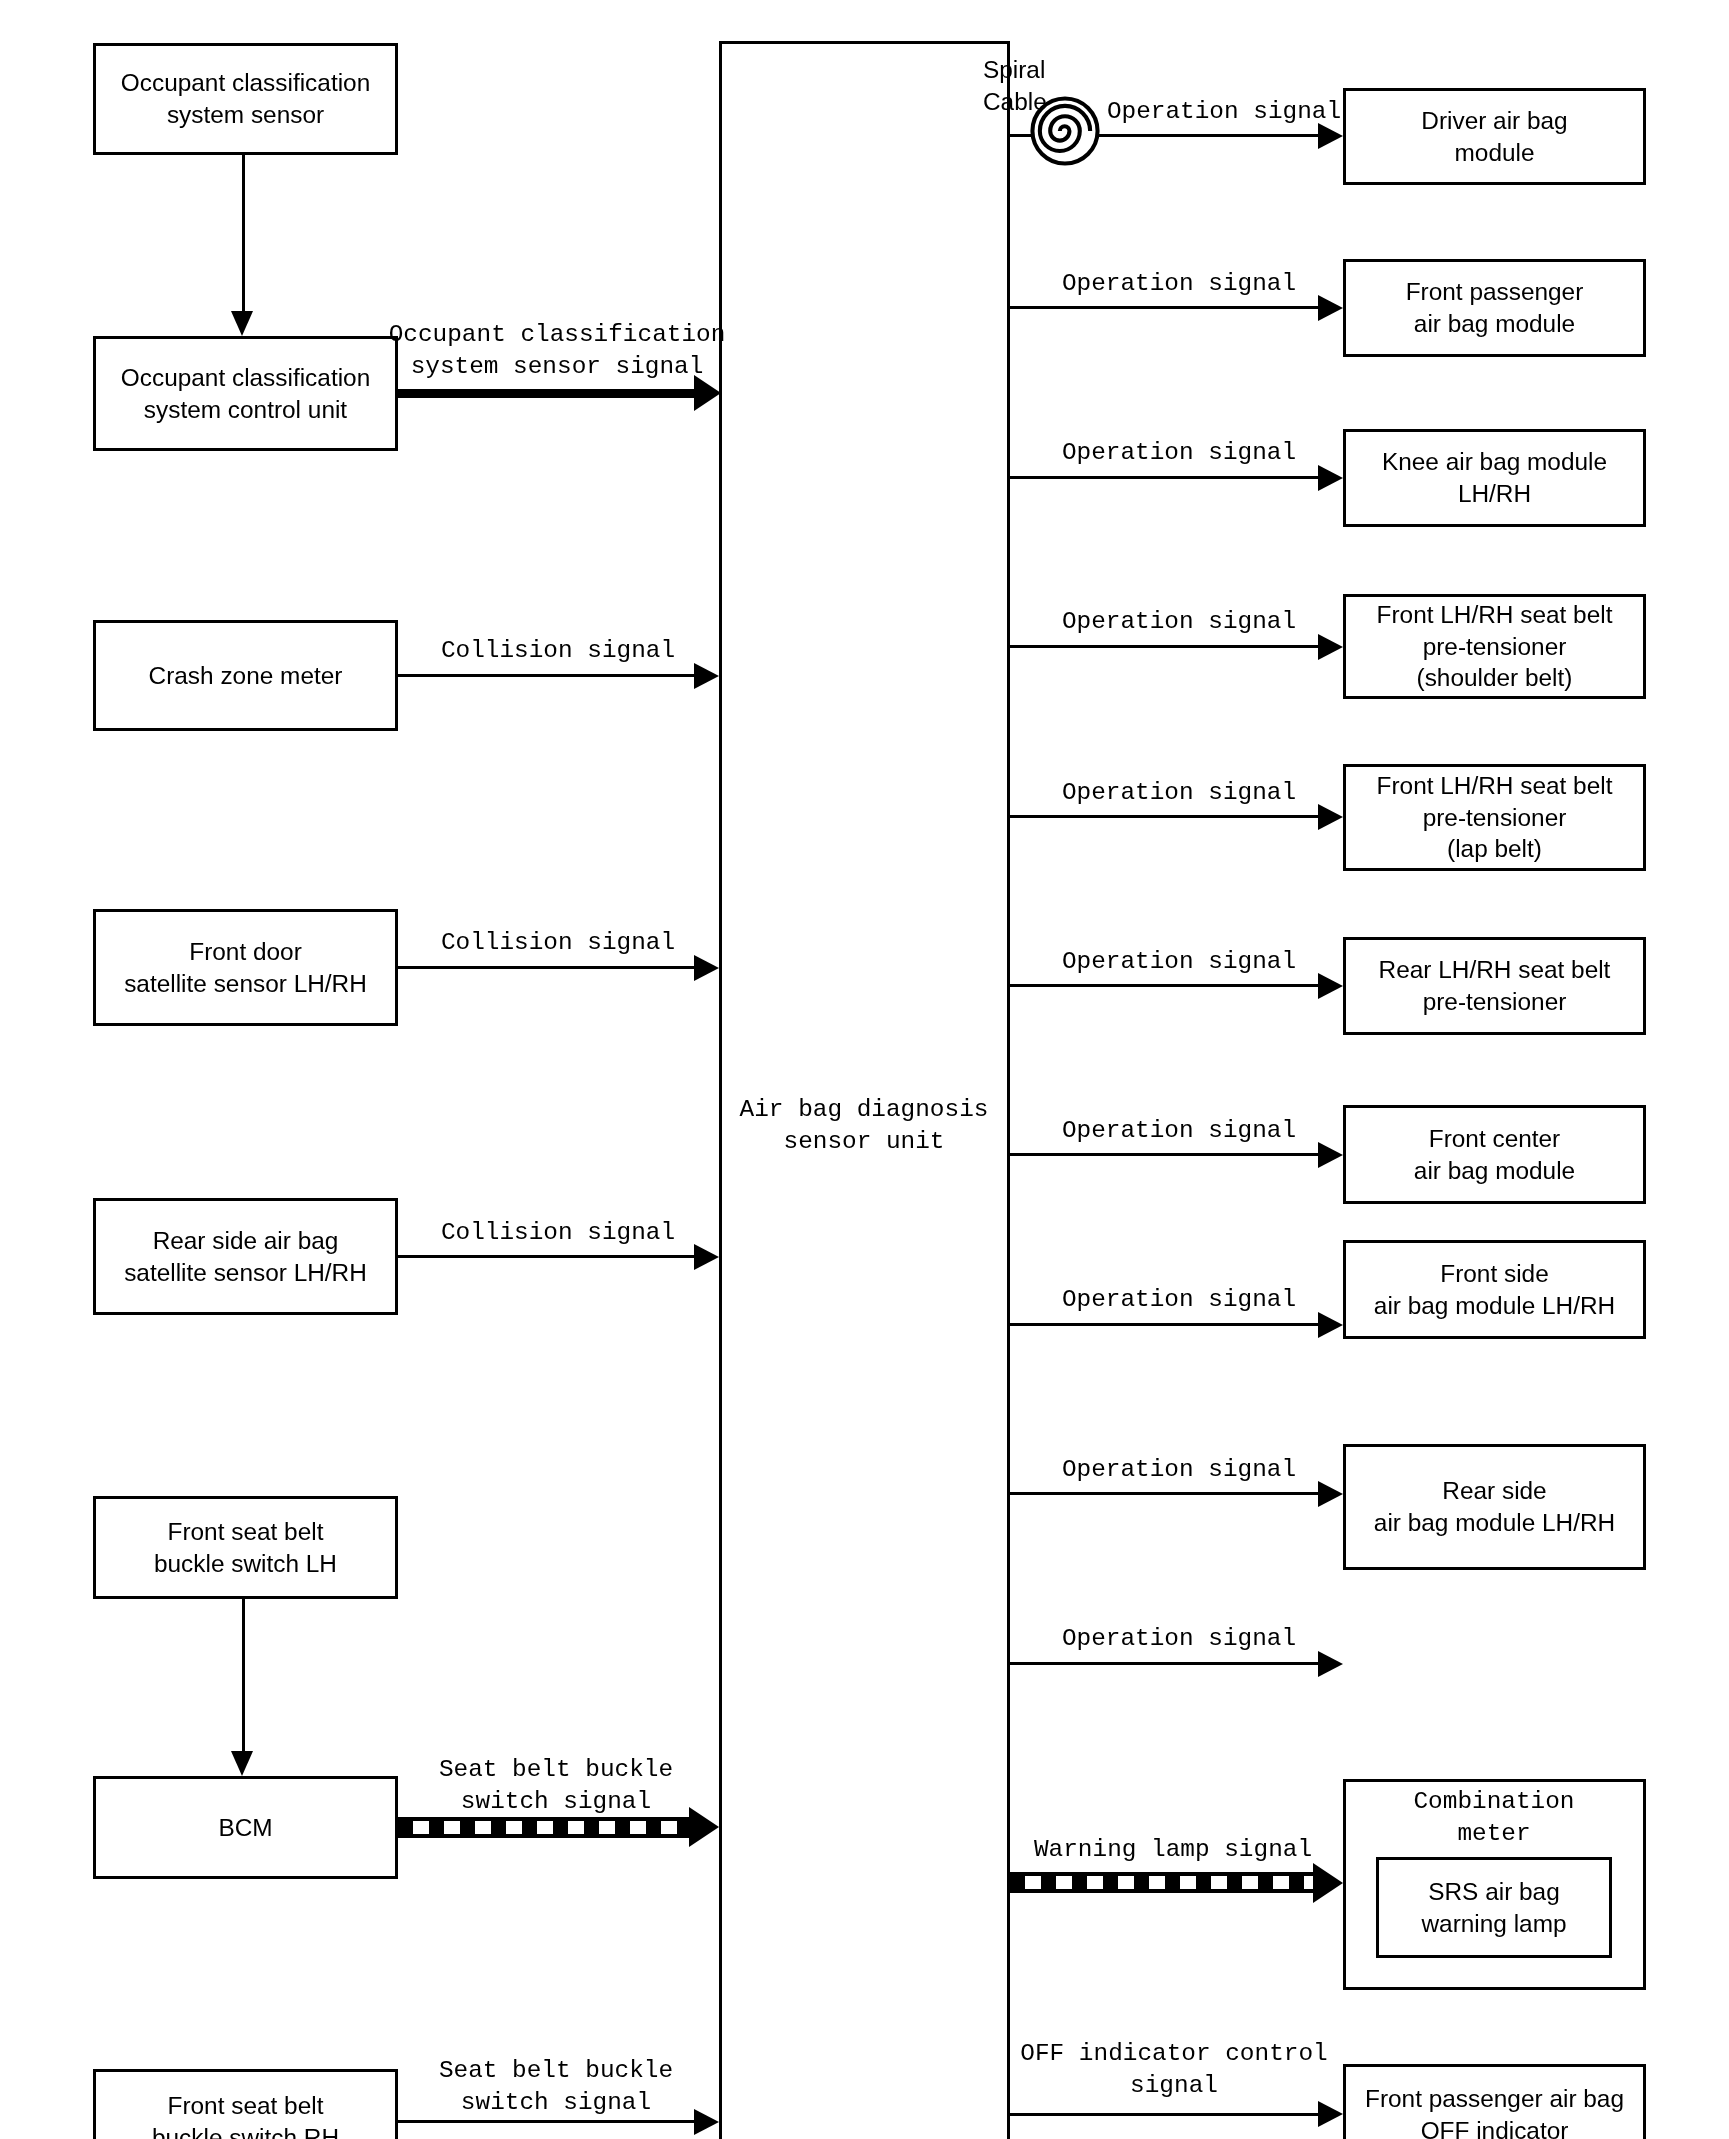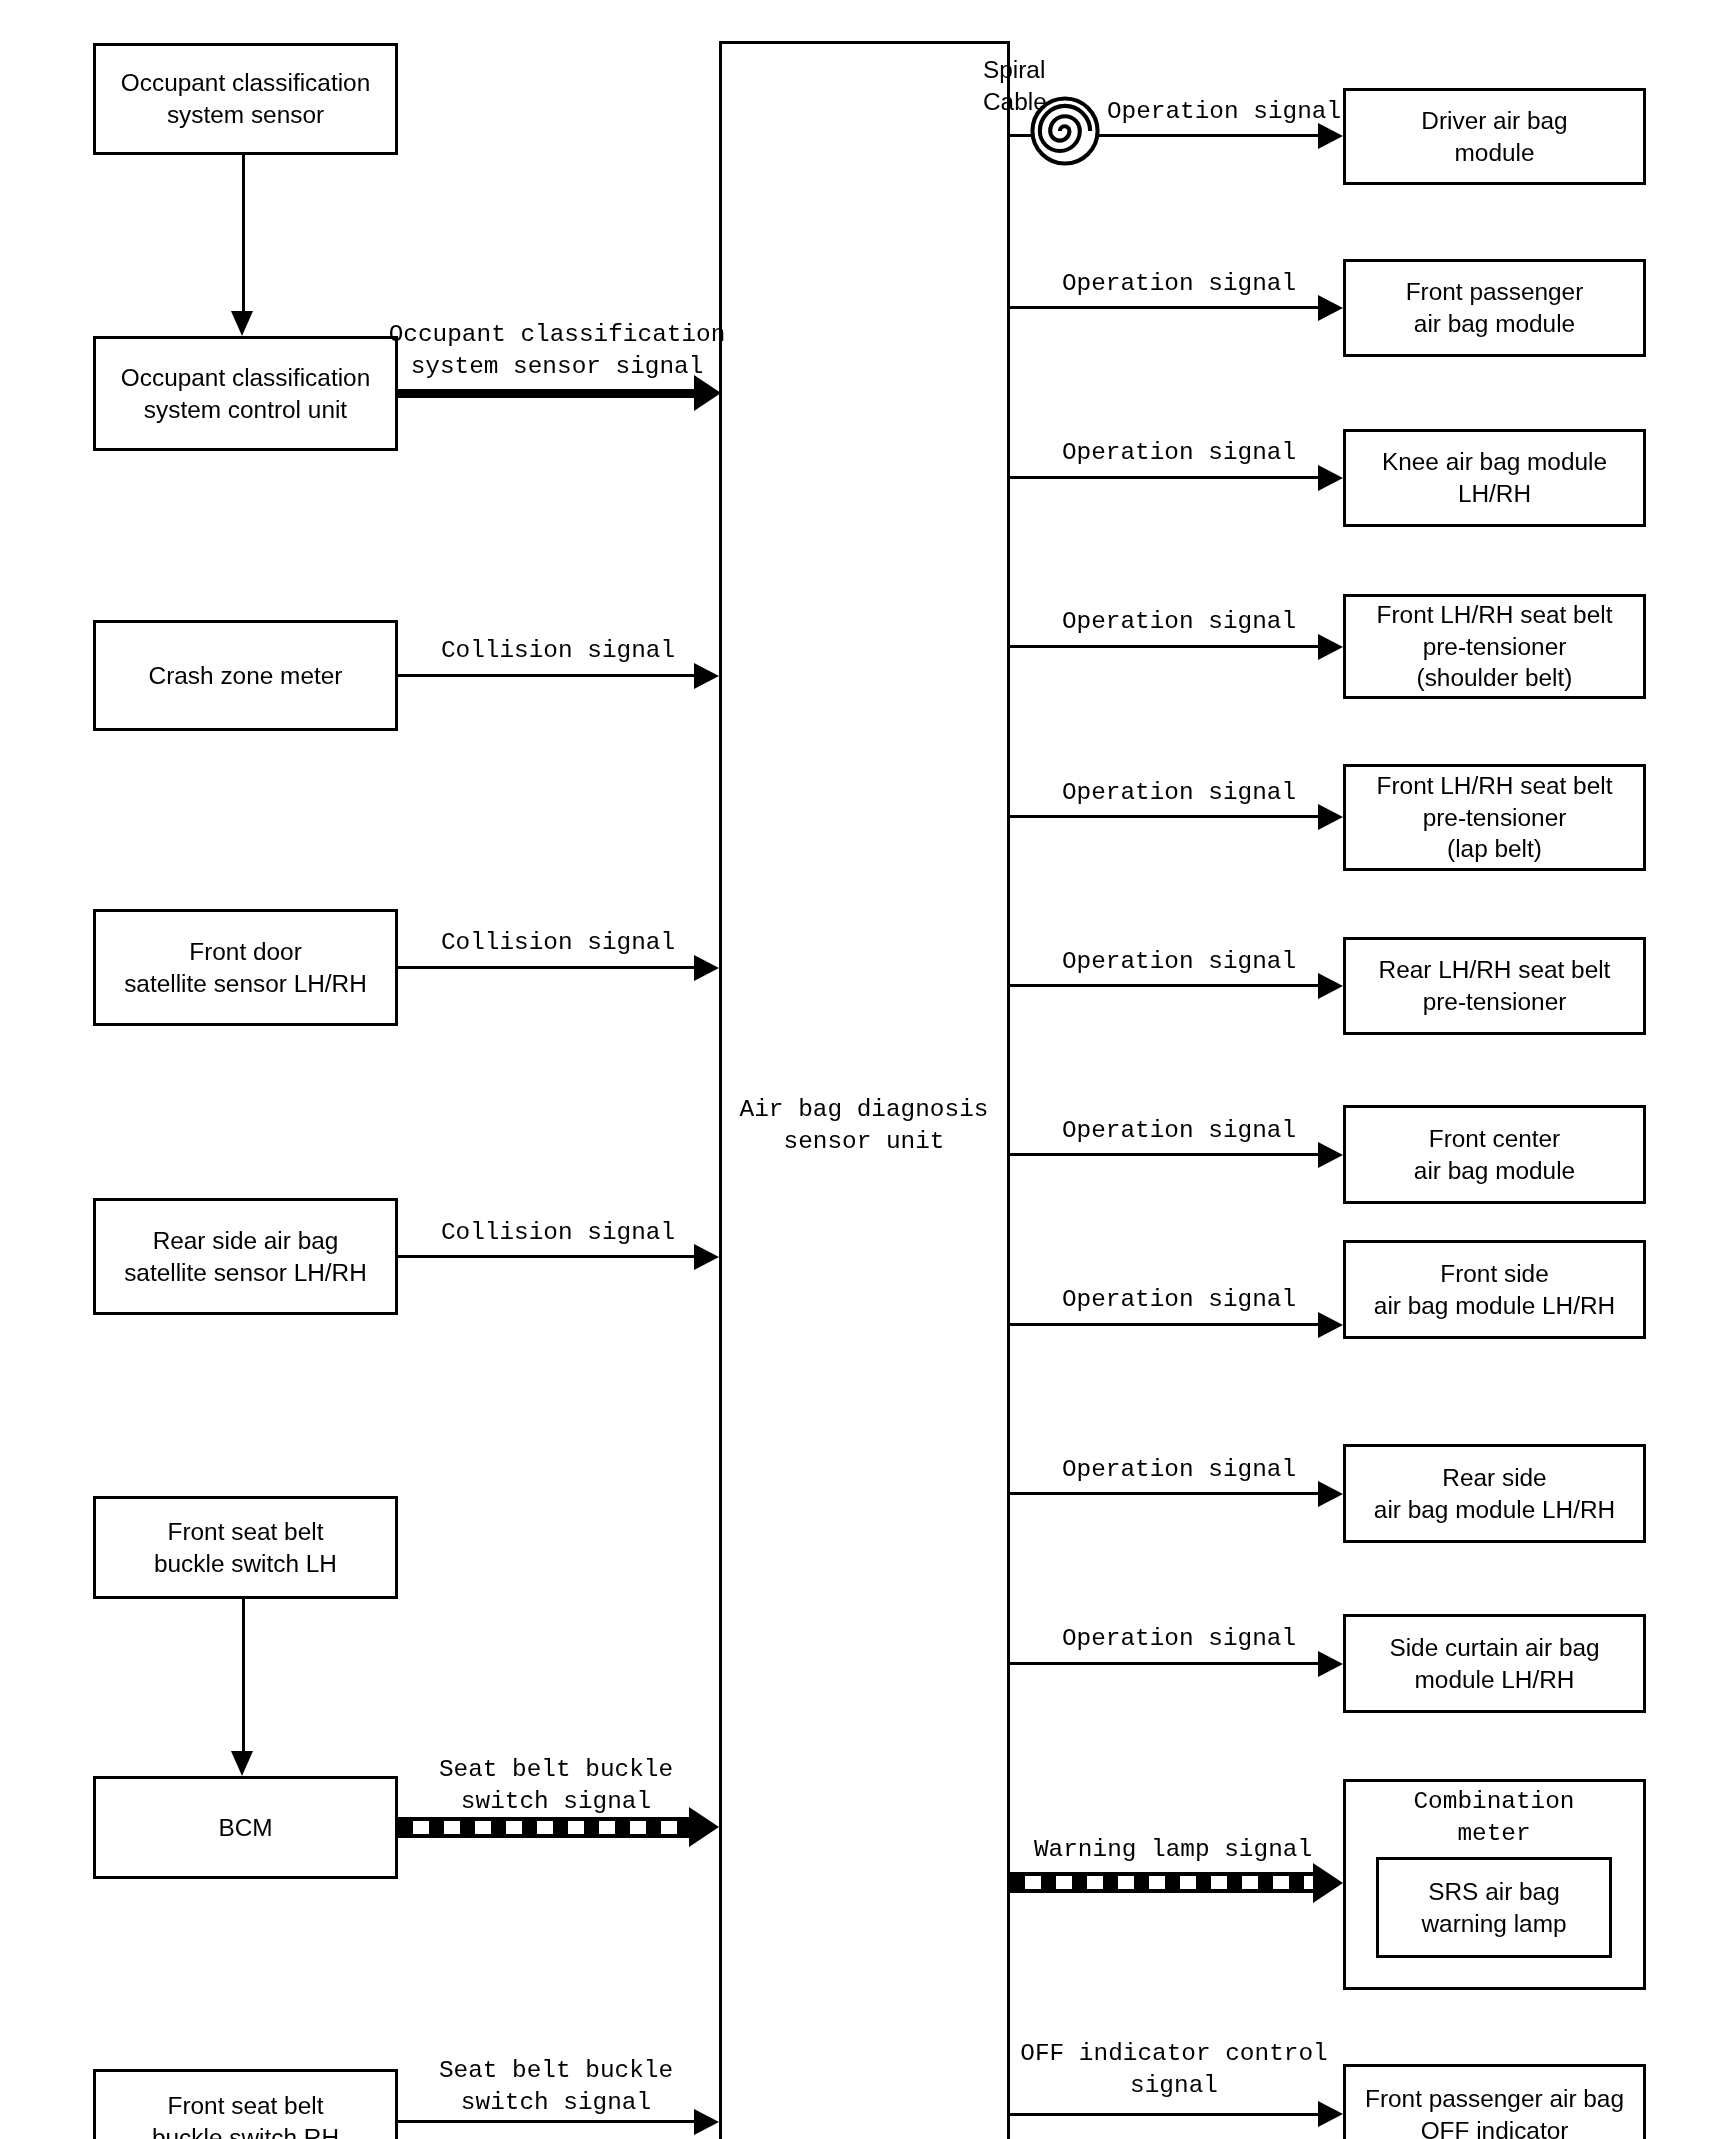--- a/index.html
+++ b/index.html
@@ -61,24 +61,22 @@
 (shoulder belt)</div>
   <div class="box" style="left:1343px;top:764px;width:303px;height:107px">Front LH/RH seat belt
 pre-tensioner
 (lap belt)</div>
   <div class="box" style="left:1343px;top:937px;width:303px;height:98px">Rear LH/RH seat belt
 pre-tensioner</div>
   <div class="box" style="left:1343px;top:1105px;width:303px;height:99px">Front center
 air bag module</div>
   <div class="box" style="left:1343px;top:1240px;width:303px;height:99px">Front side
 air bag module LH/RH</div>
-  <div class="box" style="left:1343px;top:1444px;width:303px;height:99px">Rear side
+  <div class="box" style="left:1343px;top:1444px;width:303px;height:126px">Rear side
 air bag module LH/RH</div>
-  <div class="box" style="left:1343px;top:1614px;width:303px;height:99px">Side curtain air bag
-module LH/RH</div>
 
   <div class="frame" style="left:1343px;top:1779px;width:303px;height:211px"></div>
   <div class="lbl" style="left:1494px;top:1818px">Combination meter</div>
   <div class="box" style="left:1376px;top:1857px;width:236px;height:101px">SRS air bag
 warning lamp</div>
 
   <div class="box" style="left:1343px;top:2064px;width:303px;height:101px">Front passenger air bag
 OFF indicator</div>
 
   <div class="vline" style="left:242px;top:155px;height:157px"></div>

